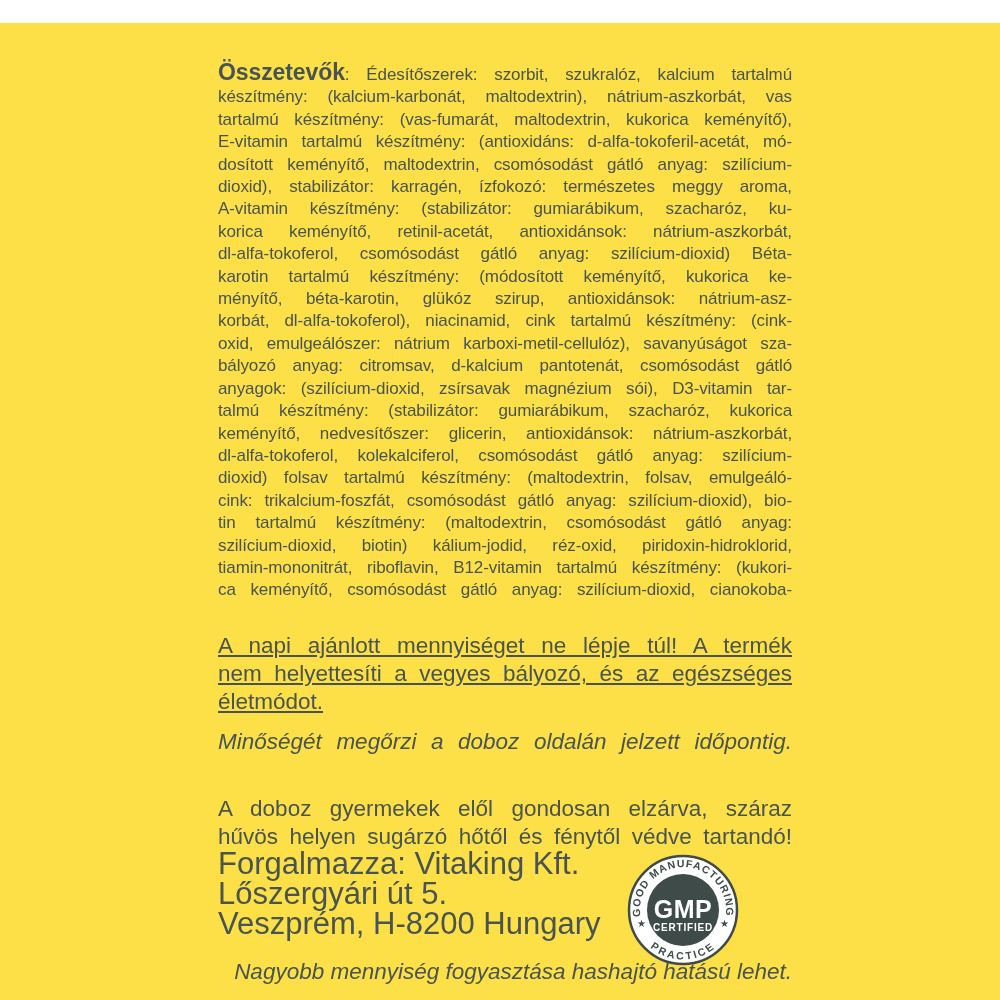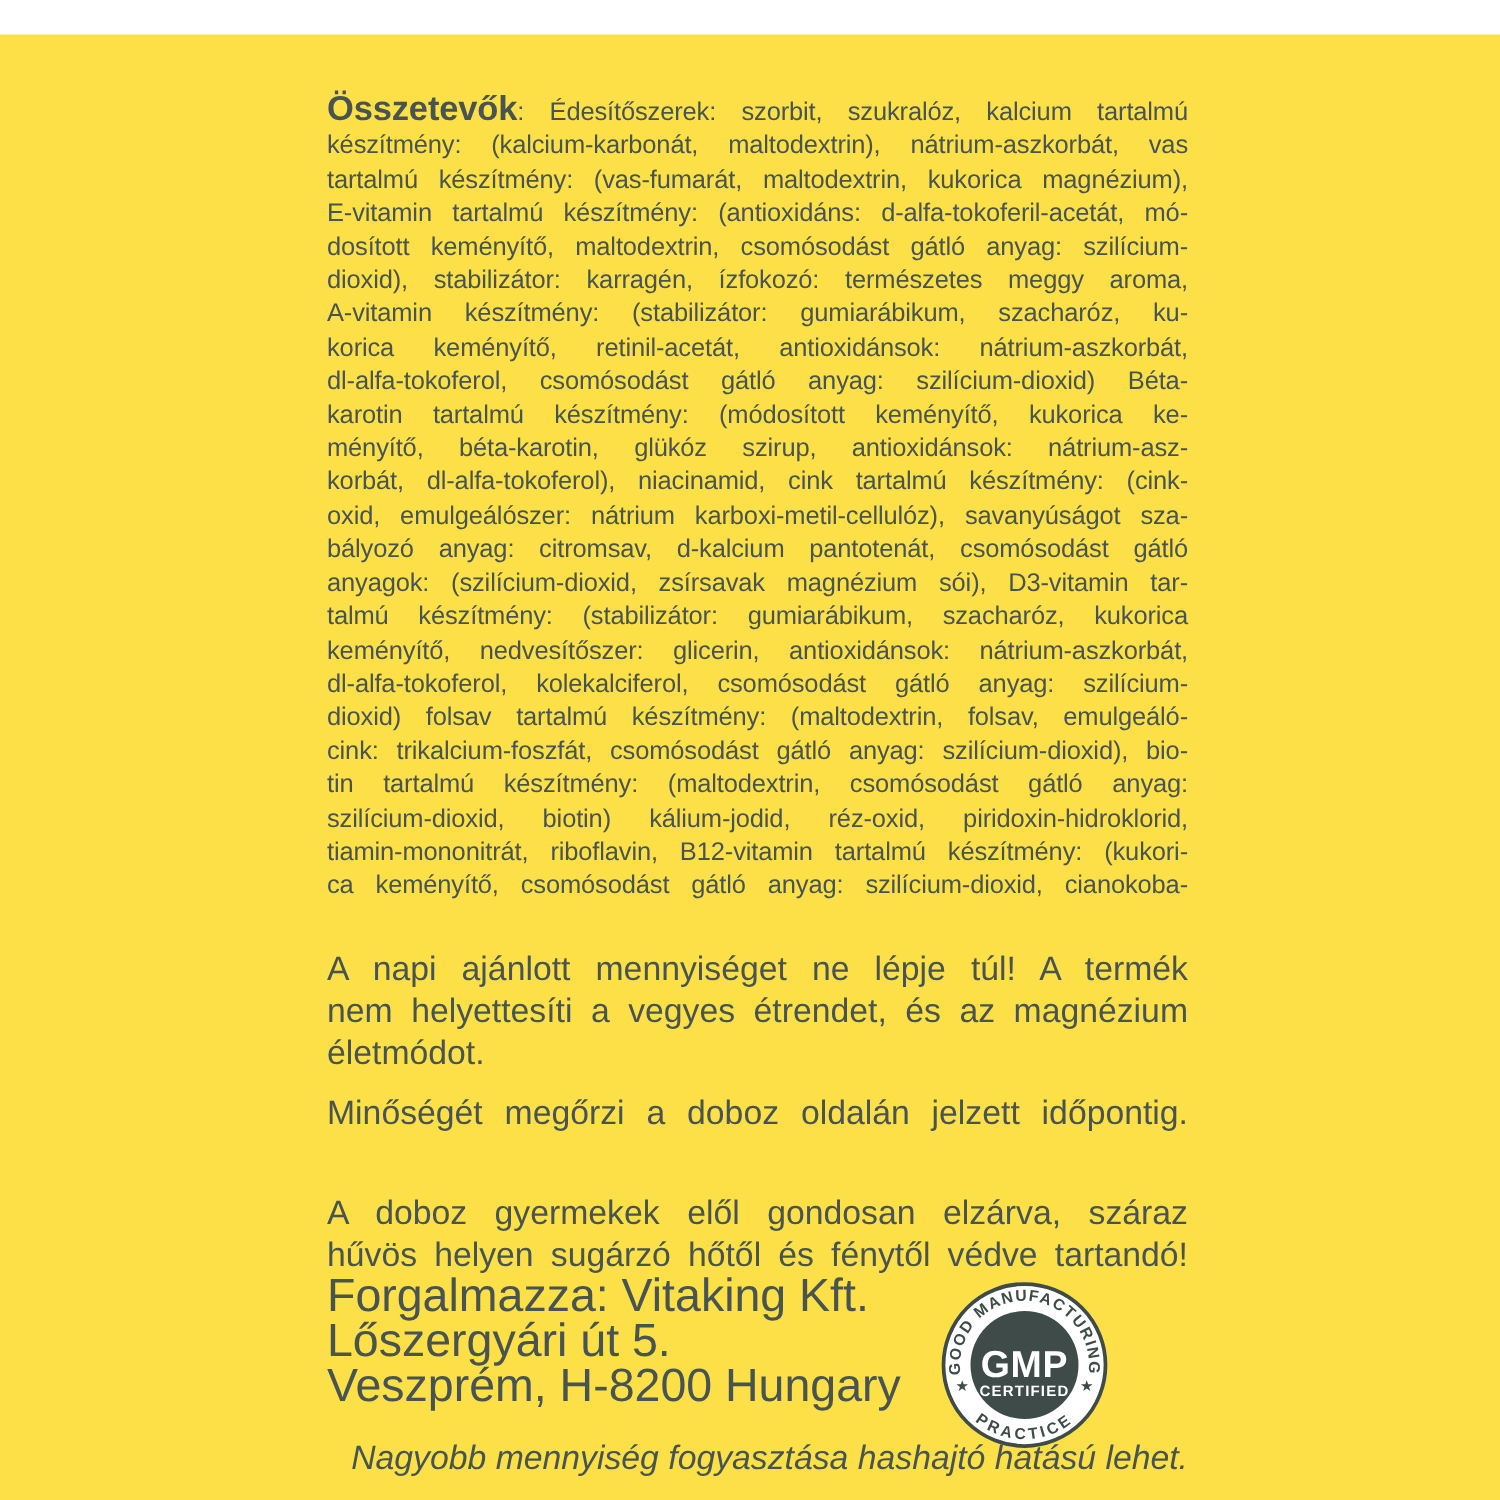--- a/index.html
+++ b/index.html
@@ -6,22 +6,22 @@
   .page{
     position:relative;width:1000px;height:1000px;background:#fde047;
     font-family:"Liberation Sans", sans-serif;color:#485451;overflow:hidden;margin-top:23px;
   }
   .block{position:absolute;left:218px;width:574px;}
   .line{text-align:left;}
   .stretch{text-align:justify;text-align-last:justify;}
   .ingredients{top:38px;font-size:17px;line-height:22.4px;letter-spacing:-0.1px;}
   .ing-heading{font-weight:bold;font-size:23px;}
   .para{font-size:22.5px;line-height:28px;}
-  .para-daily{top:609px;}
-  .para-quality{top:705px;}
+  .para-daily{top:609px;text-decoration:underline;}
+  .para-quality{top:705px;font-style:italic;}
   .para-storage{top:772px;}
   .distributor{top:826px;font-size:31px;line-height:30px;}
   .footnote{top:936px;font-size:22.5px;font-style:italic;text-align:right;}
   .gmp{position:absolute;left:627px;top:831px;width:112px;height:112px;}
   .gmp svg{display:block;width:112px;height:112px;}
   .gmp .arc-text{font-family:"Liberation Sans",sans-serif;font-weight:bold;font-size:10.5px;letter-spacing:1.1px;fill:#3e4b48;}
   .gmp .arc-bottom{letter-spacing:2.2px;}
   .gmp .gmp-center{font-family:"Liberation Sans",sans-serif;font-weight:bold;font-size:25px;letter-spacing:0.5px;fill:#ffffff;}
   .gmp .gmp-sub{font-family:"Liberation Sans",sans-serif;font-weight:bold;font-size:10px;letter-spacing:0.8px;fill:#ffffff;}
   .gmp .star{font-size:10px;fill:#3e4b48;}
@@ -29,21 +29,21 @@
 </head>
 <body>
 
 <div class="page">
 
   <div class="block ingredients">
     <div class="line stretch">
       <span class="ing-heading">Összetevők</span><span>: Édesítőszerek: szorbit, szukralóz, kalcium tartalmú</span>
     </div>
   <div class="line stretch">készítmény: (kalcium-karbonát, maltodextrin), nátrium-aszkorbát, vas</div>
-      <div class="line stretch">tartalmú készítmény: (vas-fumarát, maltodextrin, kukorica magnézium),</div>
+      <div class="line stretch">tartalmú készítmény: (vas-fumarát, maltodextrin, kukorica keményítő),</div>
       <div class="line stretch">E-vitamin tartalmú készítmény: (antioxidáns: d-alfa-tokoferil-acetát, mó-</div>
       <div class="line stretch">dosított keményítő, maltodextrin, csomósodást gátló anyag: szilícium-</div>
       <div class="line stretch">dioxid), stabilizátor: karragén, ízfokozó: természetes meggy aroma,</div>
       <div class="line stretch">A-vitamin készítmény: (stabilizátor: gumiarábikum, szacharóz, ku-</div>
       <div class="line stretch">korica keményítő, retinil-acetát, antioxidánsok: nátrium-aszkorbát,</div>
       <div class="line stretch">dl-alfa-tokoferol, csomósodást gátló anyag: szilícium-dioxid) Béta-</div>
       <div class="line stretch">karotin tartalmú készítmény: (módosított keményítő, kukorica ke-</div>
       <div class="line stretch">ményítő, béta-karotin, glükóz szirup, antioxidánsok: nátrium-asz-</div>
       <div class="line stretch">korbát, dl-alfa-tokoferol), niacinamid, cink tartalmú készítmény: (cink-</div>
       <div class="line stretch">oxid, emulgeálószer: nátrium karboxi-metil-cellulóz), savanyúságot sza-</div>
@@ -55,21 +55,21 @@
       <div class="line stretch">dioxid) folsav tartalmú készítmény: (maltodextrin, folsav, emulgeáló-</div>
       <div class="line stretch">cink: trikalcium-foszfát, csomósodást gátló anyag: szilícium-dioxid), bio-</div>
       <div class="line stretch">tin tartalmú készítmény: (maltodextrin, csomósodást gátló anyag:</div>
       <div class="line stretch">szilícium-dioxid, biotin) kálium-jodid, réz-oxid, piridoxin-hidroklorid,</div>
       <div class="line stretch">tiamin-mononitrát, riboflavin, B12-vitamin tartalmú készítmény: (kukori-</div>
       <div class="line stretch">ca keményítő, csomósodást gátló anyag: szilícium-dioxid, cianokoba-</div>
     </div>
 
   <div class="block para para-daily">
       <div class="line stretch">A napi ajánlott mennyiséget ne lépje túl! A termék</div>
-      <div class="line stretch">nem helyettesíti a vegyes étrendet, és az magnézium</div>
+      <div class="line stretch">nem helyettesíti a vegyes bályozó, és az egészséges</div>
       <div class="line">életmódot.</div>
     </div>
 
   <div class="block para para-quality">
       <div class="line stretch">Minőségét megőrzi a doboz oldalán jelzett időpontig.</div>
     </div>
 
   <div class="block para para-storage">
       <div class="line stretch">A doboz gyermekek elől gondosan elzárva, száraz</div>
       <div class="line stretch">hűvös helyen sugárzó hőtől és fénytől védve tartandó!</div>

